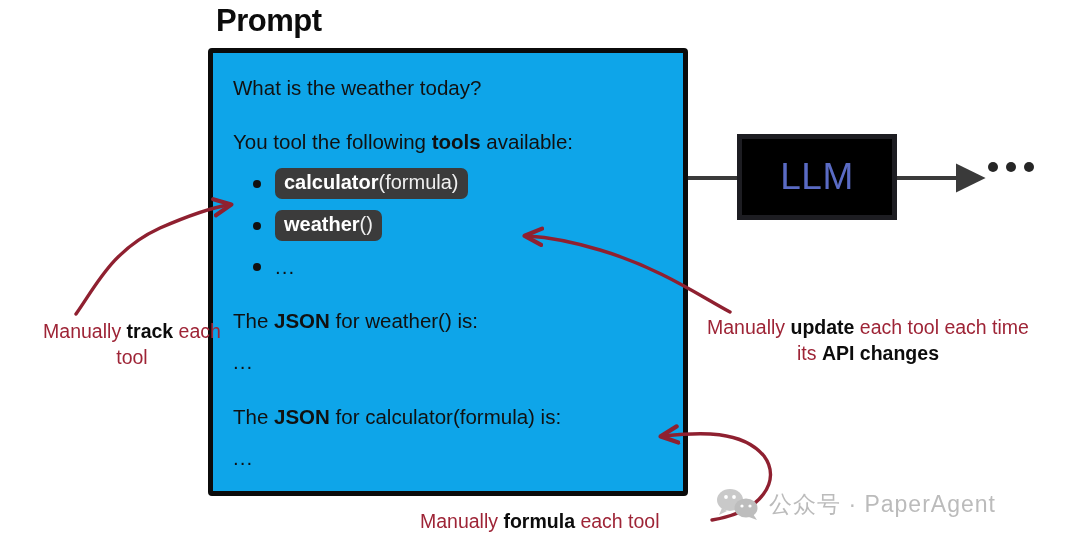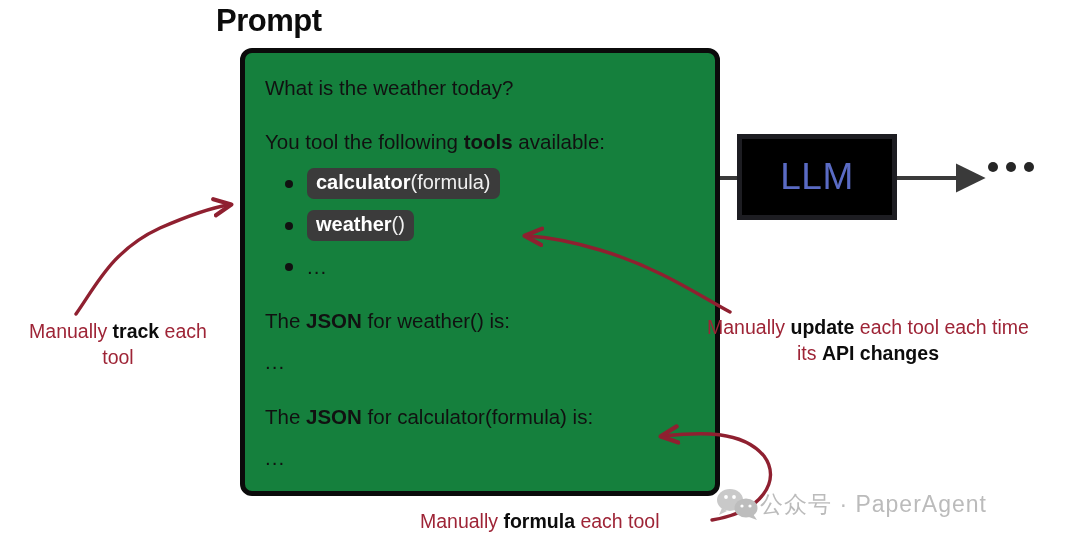--- a/index.html
+++ b/index.html
@@ -35,25 +35,24 @@
   }
 
   
   .prompt-box {
     position: absolute;
     left: 208px;
     top: 48px;
     width: 480px;
     height: 448px;
     box-sizing: border-box;
-    background: #15803d;
+    background: #0ea5e9;
     border: 5px solid #0b0b0b;
-    border-radius: 12px;
+    border-radius: 4px;
     z-index: 3;
-    margin-left: 32px;
   }
   .prompt-inner {
     position: absolute;
     left: 20px;
     top: 22px;
     right: 16px;
   }
   .line {
     font-size: 20.5px;
     color: #111111;
@@ -167,21 +166,21 @@
     font-size: 19.5px;
     color: #9e2436;
     line-height: 1.35;
     z-index: 4;
   }
   .annot b {
     color: #0c0c0c;
     font-weight: bold;
   }
   .annot-left {
-    left: 18px;
+    left: 32px;
     top: 318px;
     width: 200px;
     text-align: center;
   }
   .annot-right {
     left: 700px;
     top: 314px;
     width: 336px;
     text-align: center;
   }
@@ -203,20 +202,21 @@
     pointer-events: none;
   }
 
   
   .watermark {
     position: absolute;
     left: 716px;
     top: 487px;
     display: flex;
     align-items: center;
+    gap: 9px;
     z-index: 6;
   }
   .watermark .wm-text {
     font-size: 23px;
     color: #bbbbbb;
     letter-spacing: 1px;
   }
   .wechat-icon { width: 44px; height: 34px; display: block; }
 </style>
 </head>

